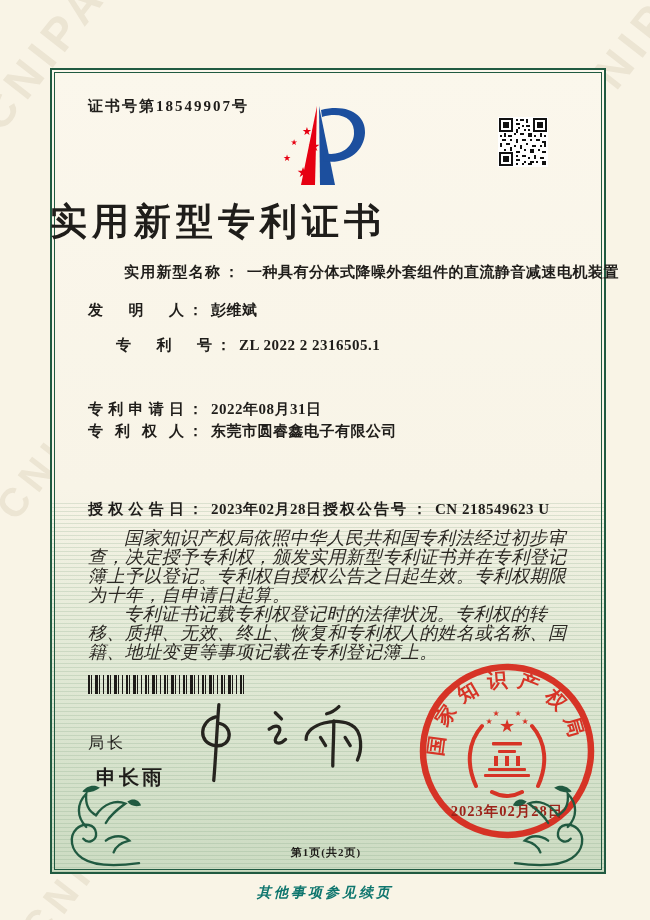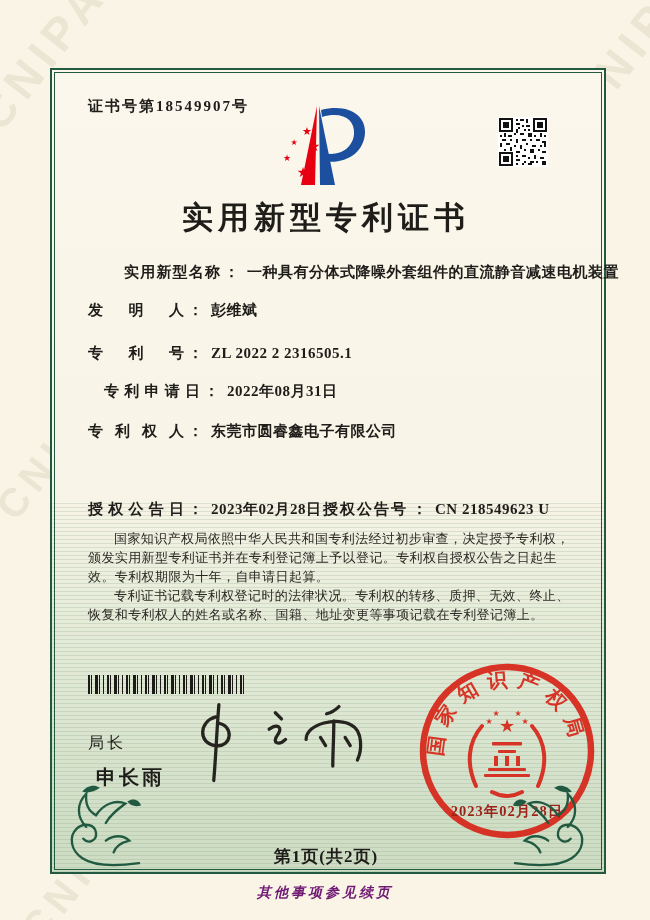--- a/index.html
+++ b/index.html
@@ -12,46 +12,46 @@
       border:2px solid #215a41;z-index:2;background:linear-gradient(180deg,#fbf7ec 0%,#f8f4e7 52%,#eef0e0 72%,#e3e9d8 100%);}
   .border-inner{position:absolute;left:2px;top:2px;right:2px;bottom:2px;border:1px solid #215a41;}
   .guilloche{position:absolute;left:0;right:0;bottom:0;height:46%;z-index:0;
       background:
         repeating-linear-gradient(180deg,rgba(110,150,115,0.20) 0 1px,rgba(0,0,0,0) 1px 4px),
         linear-gradient(180deg,rgba(214,226,206,0) 0%,rgba(210,224,200,0.55) 55%,rgba(202,218,192,0.9) 100%);}
   .content{position:absolute;left:0;top:0;width:650px;height:920px;z-index:3;}
   .cert-no{position:absolute;left:88px;top:97px;font-size:15px;font-weight:600;letter-spacing:2px;}
   .logo{position:absolute;left:265px;top:103px;width:115px;height:84px;}
   .qr{position:absolute;left:498px;top:117px;width:50px;height:50px;background:#fff;}
-  .title{position:absolute;left:50px;top:197px;width:552px;text-align:center;
-      font-size:31px;font-weight:700;letter-spacing:5px;}
+  .title{position:absolute;left:50px;top:197px;width:552px;
+      font-size:37px;font-weight:700;letter-spacing:5px;}
   .frow{position:absolute;left:88px;width:500px;font-size:15px;font-weight:600;white-space:nowrap;}
   .flabel{display:inline-block;width:96px;text-align:justify;text-align-last:justify;vertical-align:top;}
   .fcolon{margin:0 8px 0 4px;}
   .fvalue{letter-spacing:0.5px;}
   .pair2{position:absolute;left:235px;top:0;}
   .pair2 .flabel2{letter-spacing:2px;}
-  .body-text{position:absolute;left:88px;top:529px;width:487px;font-size:13px;
-      line-height:19px;color:#2b2823;}
+  .body-text{position:absolute;left:88px;top:529px;width:487px;font-size:18px;
+      line-height:19px;font-style:italic;color:#2b2823;}
   .body-text p{margin:0;text-indent:2em;letter-spacing:0.4px;}
   .barcode{position:absolute;left:88px;top:675px;width:157px;height:19px;
       background:repeating-linear-gradient(90deg,#1d1b18 0 2px,transparent 2px 3px,#1d1b18 3px 4px,
       transparent 4px 7px,#1d1b18 7px 10px,transparent 10px 11px,#1d1b18 11px 12px,
       transparent 12px 15px,#1d1b18 15px 16px,transparent 16px 19px);}
   .director-title{position:absolute;left:88px;top:733px;font-size:16px;font-weight:400;letter-spacing:3px;}
   .director-name{position:absolute;left:96px;top:764px;font-size:20px;font-weight:700;letter-spacing:3px;}
   .signature{position:absolute;left:185px;top:698px;width:195px;height:88px;}
   .seal{position:absolute;left:414px;top:658px;width:186px;height:186px;opacity:0.93;}
   .flourish{position:absolute;width:88px;height:88px;}
   .flourish.left{left:53px;top:782px;}
   .flourish.right{right:49px;top:782px;transform:scaleX(-1);}
   .page-num{position:absolute;left:50px;top:845px;width:552px;text-align:center;
-      font-size:17px;font-weight:700;letter-spacing:1px;}
+      font-size:11px;font-weight:700;letter-spacing:1px;}
   .cont-note{position:absolute;left:0;top:884px;width:650px;text-align:center;
-      font-size:14px;font-weight:600;letter-spacing:3px;font-style:italic;color:#701a75;}
+      font-size:14px;font-weight:600;letter-spacing:3px;font-style:italic;color:#0f766e;}
 </style>
 </head>
 <body>
 
 <div class="page">
 
   <span class="wm" style="left:-45px;top:28px;">CNIPA</span>
   <span class="wm" style="left:545px;top:18px;">CNIPA</span>
   <span class="wm" style="left:370px;top:255px;">CNIPA</span>
   <span class="wm" style="left:-25px;top:430px;font-size:40px;">CNIPA</span>
@@ -155,24 +155,24 @@
     </svg>
 
     <div class="title">实用新型专利证书</div>
 
     <div class="frow" style="top:263px;margin-left:36px;">
       <span class="flabel">实用新型名称</span><span class="fcolon">：</span><span class="fvalue">一种具有分体式降噪外套组件的直流静音减速电机装置</span>
     </div>
     <div class="frow" style="top:301px;">
       <span class="flabel">发明人</span><span class="fcolon">：</span><span class="fvalue">彭维斌</span>
     </div>
-    <div class="frow" style="top:344px;">
+    <div class="frow" style="top:336px;margin-left:28px;">
       <span class="flabel">专利号</span><span class="fcolon">：</span><span class="fvalue">ZL 2022 2 2316505.1</span>
     </div>
-    <div class="frow" style="top:382px;margin-left:16px;">
+    <div class="frow" style="top:400px;">
       <span class="flabel">专利申请日</span><span class="fcolon">：</span><span class="fvalue">2022年08月31日</span>
     </div>
     <div class="frow" style="top:422px;">
       <span class="flabel">专利权人</span><span class="fcolon">：</span><span class="fvalue">东莞市圆睿鑫电子有限公司</span>
     </div>
     <div class="frow" style="top:500px;">
       <span class="flabel">授权公告日</span><span class="fcolon">：</span><span class="fvalue">2023年02月28日</span>
       <span class="pair2">
         <span class="flabel2">授权公告号</span><span class="fcolon">：</span><span class="fvalue">CN 218549623 U</span>
       </span>

